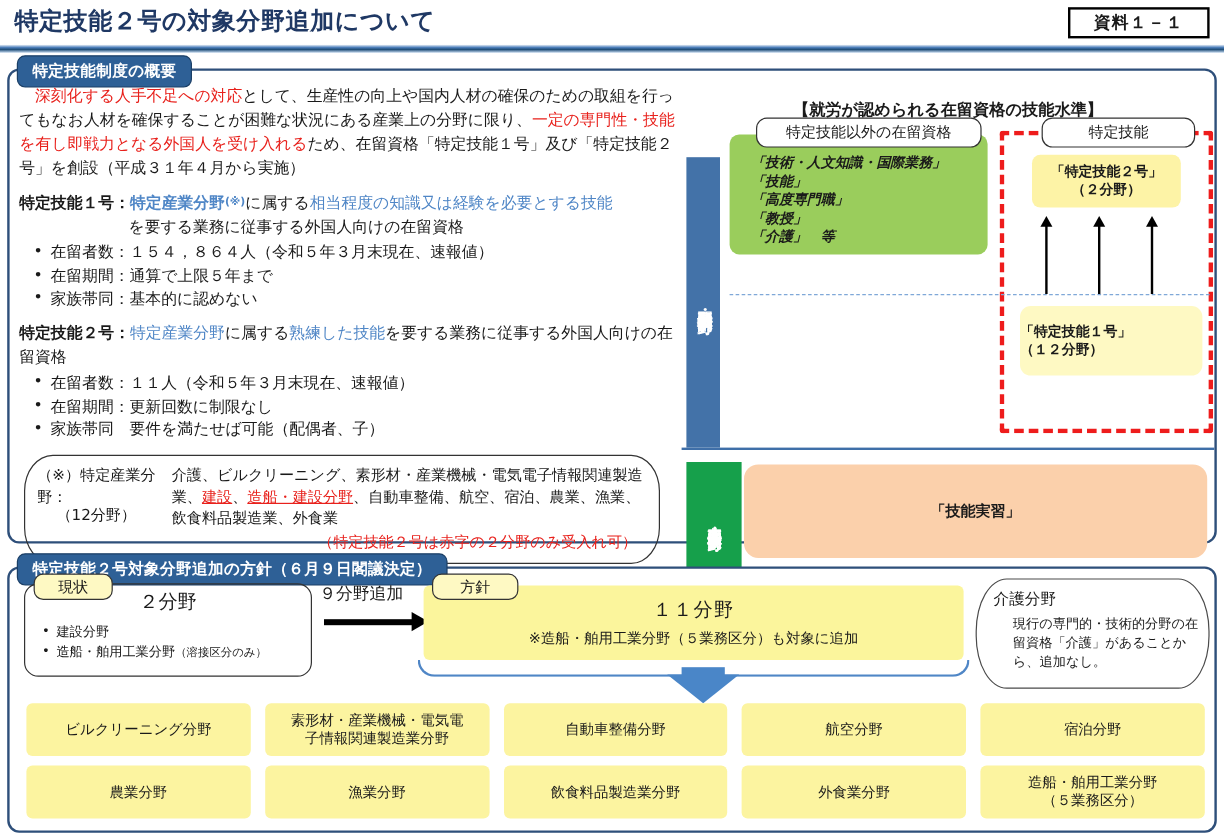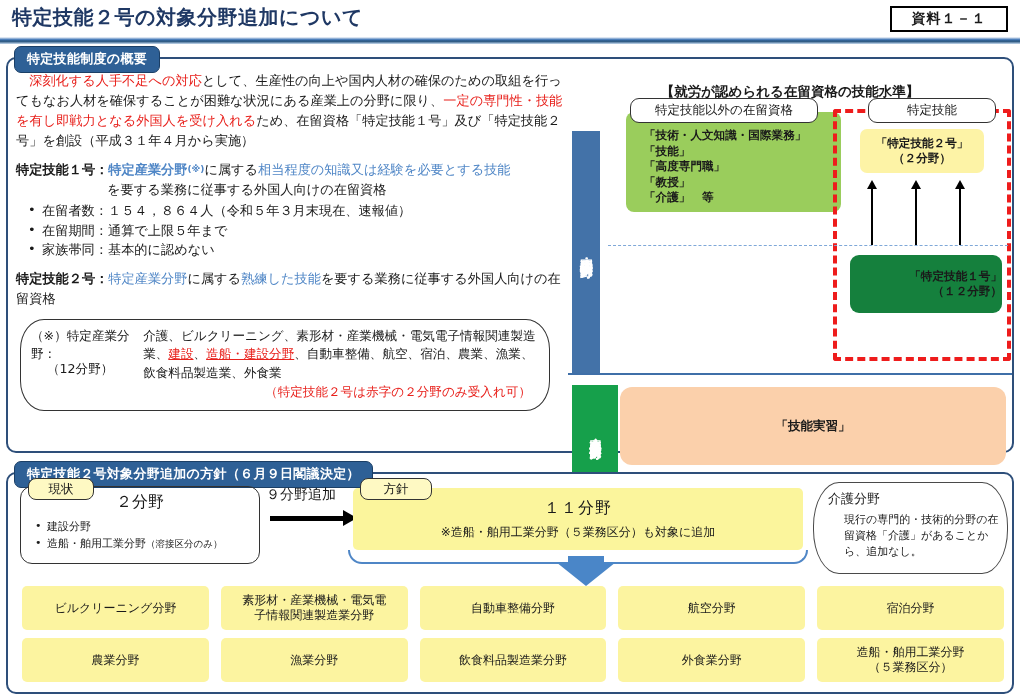--- a/index.html
+++ b/index.html
@@ -91,38 +91,38 @@
 
   .sub-pill {
     position: absolute; background: #fff; border: 1.6px solid #333; border-radius: 9px;
     display: flex; align-items: center; justify-content: center;
     font-size: 12.5px; z-index: 4; white-space: nowrap;
   }
   #pill-other { left: 62px; top: 33px; width: 188px; height: 25px; }
   #pill-tokutei { left: 300px; top: 33px; width: 128px; height: 25px; }
 
   .green-box {
-    position: absolute; left: 58px; top: 47px; width: 215px; height: 100px;
+    position: absolute; left: 40px; top: 47px; width: 215px; height: 100px;
     background: #9acd5c; border-radius: 8px;
-    padding: 16px 16px 0 18px; font-size: 11.6px; font-weight: bold; line-height: 1.34;
+    padding: 16px 16px 0 18px; font-size: 11.6px; font-weight: bold; line-height: 1.34; font-style: italic;
   }
   .red-dash {
     position: absolute; left: 265px; top: 44px; width: 178px; height: 252px;
     border: 4px dashed #ee1c1c; border-radius: 3px;
   }
   .yellow-box2 {
     position: absolute; left: 292px; top: 64px; width: 124px; height: 44px;
     background: #fdf3a6; border-radius: 7px;
     display: flex; flex-direction: column; align-items: center; justify-content: center;
     font-size: 11.6px; font-weight: bold; line-height: 1.3;
   }
   .blue-box1 {
     position: absolute; left: 282px; top: 190px; width: 152px; height: 58px;
-    background: #15803d; border-radius: 9px;
-    display: flex; flex-direction: column; align-items: flex-end; justify-content: center;
+    background: #fef9c3; border-radius: 9px;
+    display: flex; flex-direction: column; align-items: flex-start; justify-content: center;
     font-size: 11.6px; font-weight: bold; line-height: 1.3;
   }
   .up-arrow { position: absolute; width: 2px; height: 58px; background: #000; top: 122px; }
   .up-arrow::before {
     content: ""; position: absolute; left: -4px; top: -7px;
     border-left: 5px solid transparent; border-right: 5px solid transparent;
     border-bottom: 9px solid #000;
   }
   .dotted-div {
     position: absolute; left: 40px; top: 180px; width: 400px;
@@ -235,20 +235,25 @@
       <ul class="ov-list">
         <li>在留者数：１５４，８６４人（令和５年３月末現在、速報値）</li>
         <li>在留期間：通算で上限５年まで</li>
         <li>家族帯同：基本的に認めない</li>
       </ul>
 
       <div class="ov-head">
         <span>特定技能２号：</span><span class="blue" style="font-weight:normal">特定産業分野</span><span style="font-weight:normal">に属する</span><span class="blue" style="font-weight:normal">熟練した技能</span><span style="font-weight:normal">を要する業務に従事する外国人向けの在留資格</span>
       </div>
 
+      <ul class="ov-list">
+        <li>在留者数：１１人（令和５年３月末現在、速報値）</li>
+        <li>在留期間：更新回数に制限なし</li>
+        <li>家族帯同　要件を満たせば可能（配偶者、子）</li>
+      </ul>
 
       <div class="note-box">
         <div class="note-row">
           <div class="note-label">（※）特定産業分野：</div>
           <div class="note-body"><span>介護、ビルクリーニング、素形材・産業機械・電気電子情報関連製造業、</span><span class="uline-red">建設</span><span>、</span><span class="uline-red">造船・建設分野</span><span>、自動車整備、航空、宿泊、農業、漁業、飲食料品製造業、外食業</span></div>
         </div>
         <div style="position:relative; margin-top:-43px; height:43px; pointer-events:none;">
           <div style="position:absolute; left:16px; top:21px; font-size:12.6px;">（12分野）</div>
         </div>
         <div class="note-foot">（特定技能２号は赤字の２分野のみ受入れ可）</div>

